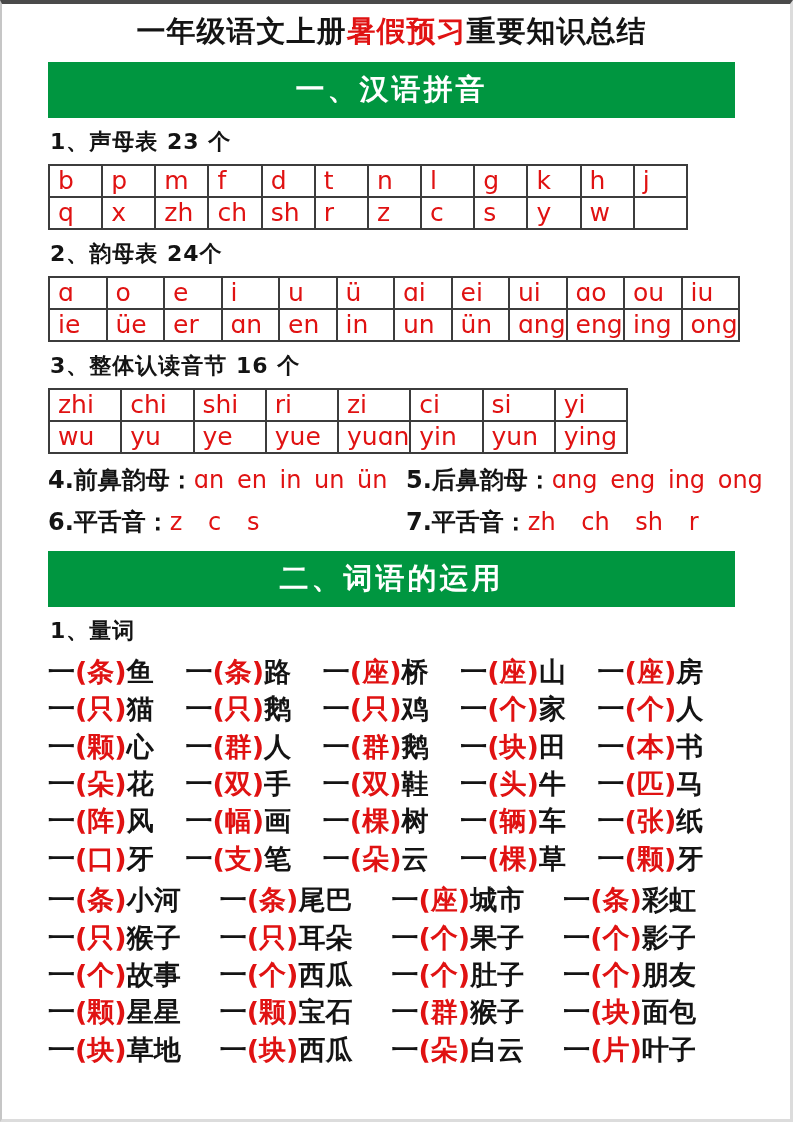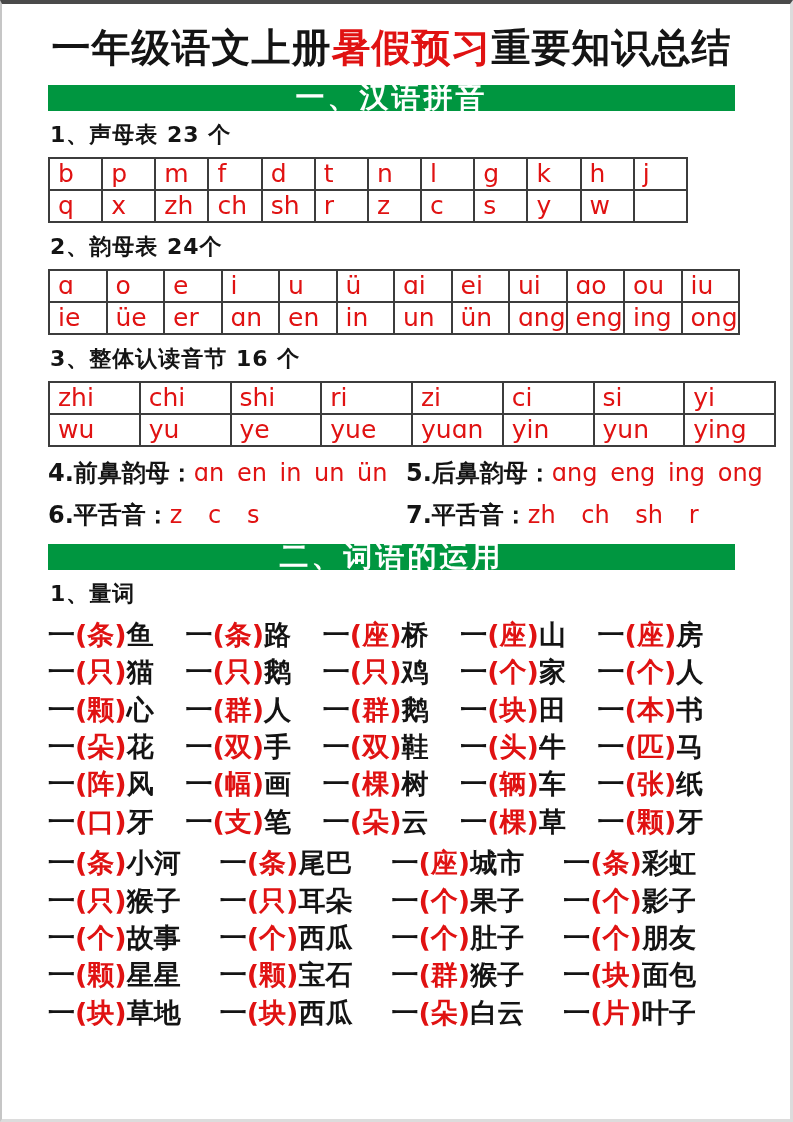--- a/index.html
+++ b/index.html
@@ -5,34 +5,34 @@
   html,body { margin:0; padding:0; background:#e9e9e9; }
   .page {
     position:relative; width:793px; height:1122px; margin:0 auto;
     background:#ffffff; box-sizing:border-box; overflow:hidden;
     border-top:4px solid #4a4a4a; border-left:2px solid #c6c6c6;
     border-right:3px solid #dcdcdc; border-bottom:3px solid #dcdcdc;
     font-family:"DejaVu Sans", sans-serif; color:var(--ink,#141414);
   }
   .content { padding:0 55px 0 46px; }
   .doc-title {
-    margin-top:21px; font-size:39px; font-weight:bold; text-align:center;
+    margin-top:10px; font-size:29px; font-weight:bold; text-align:center;
     letter-spacing:1px; line-height:1.2; white-space:nowrap;
   }
   .doc-title .hl { color:var(--red,#e01212); }
   .banner {
-    margin-top:13px; height:26px; background:var(--green,#009640);
+    margin-top:13px; height:56px; background:var(--green,#009640);
     color:#ffffff; font-size:29px; font-weight:bold; letter-spacing:3px;
     display:flex; align-items:center; justify-content:center;
   }
   .sub-heading { font-size:22px; font-weight:bold; margin:9px 0 7px 2px; letter-spacing:1px; }
   table.pinyin-table { border-collapse:collapse; table-layout:fixed; margin-left:0px; }
   table.t-initials  { width:640px; }
   table.t-finals    { width:692px; }
-  table.t-syllables { width:728px; }
+  table.t-syllables { width:580px; }
   table.pinyin-table td {
     border:2px solid #3c3c3c; height:30px; padding:0 0 0 8px;
     font-size:25px; color:var(--red,#e01212); overflow:hidden; white-space:nowrap;
   }
   .notes { margin-top:10px; }
   .notes-row { display:flex; margin-bottom:10px; font-size:24px; white-space:nowrap; }
   .note { display:flex; align-items:baseline; }
   .notes-row .note:first-child { width:358px; flex:0 0 358px; }
   .note-label { font-weight:bold; color:var(--ink,#141414); }
   .note-value { color:var(--red,#e01212); word-spacing:5px; }

